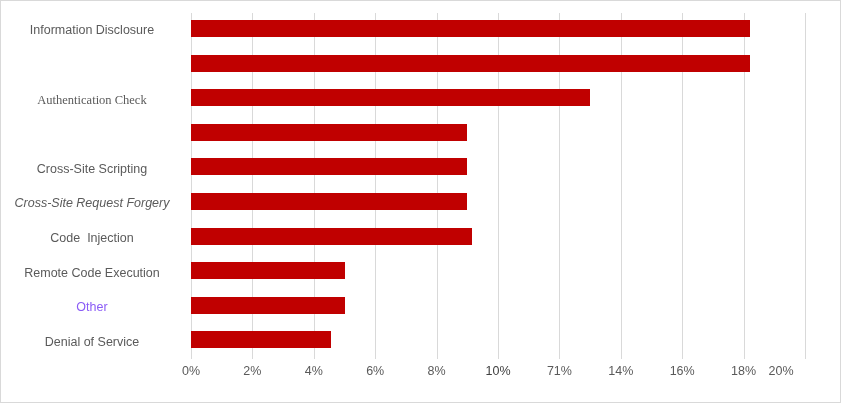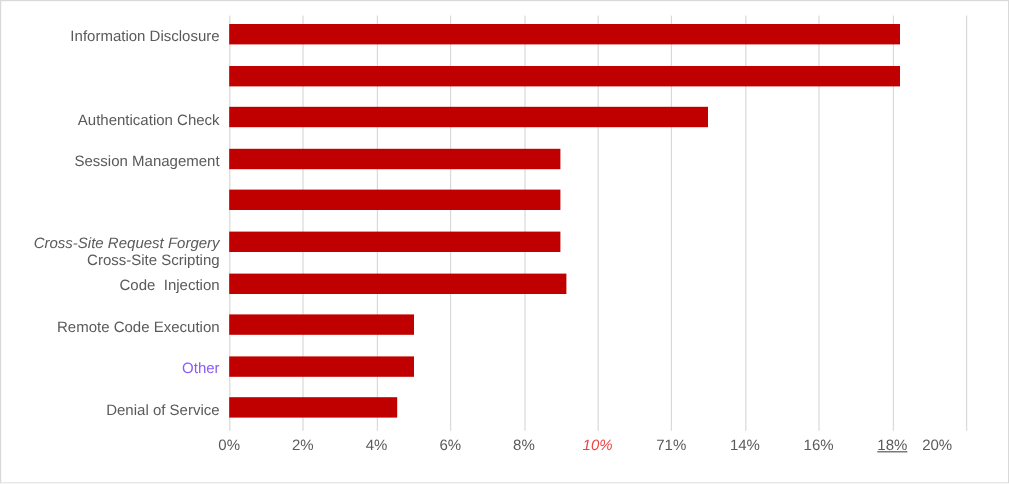--- a/index.html
+++ b/index.html
@@ -62,21 +62,21 @@
     position: absolute;
     left: 0;
     top: 12px;
     width: 182px;
     height: 346px;
   }
   .cat-label {
     position: absolute;
     right: 0;
     width: 182px;
-    text-align: right;
+    text-align: center;
     font-size: 12.5px;
     color: #5a5a5a;
     white-space: pre;
     line-height: 14px;
   }
   
   #value-axis {
     position: absolute;
     left: 190px;
     top: 362px;
@@ -141,37 +141,36 @@
           <div class="bar" title="Other: 5%" style="width: 153.5px; background: rgb(192, 0, 0);"></div>
         </div>
         <div class="bar-row" style="top: 311.4px; height: 34.6px;">
           <div class="bar" title="Denial of Service: 4.55%" style="width: 139.685px; background: rgb(192, 0, 0);"></div>
         </div>
       </div>
   </div>
 
   <div id="category-axis">
       <div class="cat-label" style="top: 10.3px; color: rgb(90, 90, 90);">Information Disclosure</div>
-      <div class="cat-label" style="top: 79.5px; color: rgb(90, 90, 90);">Authentication Check</div>
-      <div class="cat-label" style="top: 114.1px; color: rgb(90, 90, 90);">Session Management</div>
-      <div class="cat-label" style="top: 148.7px; color: rgb(90, 90, 90); margin-top: 48px;">Cross-Site Scripting</div>
+      <div class="cat-label" style="top: 79.5px; color: rgb(90, 90, 90); font-family: Liberation Serif, serif;">Authentication Check</div>
+      <div class="cat-label" style="top: 148.7px; color: rgb(90, 90, 90);">Cross-Site Scripting</div>
       <div class="cat-label" style="top: 183.3px; color: rgb(90, 90, 90); font-style: italic;">Cross-Site Request Forgery</div>
       <div class="cat-label" style="top: 217.9px; color: rgb(90, 90, 90);">Code  Injection</div>
       <div class="cat-label" style="top: 252.5px; color: rgb(90, 90, 90);">Remote Code Execution</div>
       <div class="cat-label" style="top: 287.1px; color: #8b5cf6;">Other</div>
       <div class="cat-label" style="top: 321.7px; color: rgb(90, 90, 90);">Denial of Service</div>
     </div>
 
   <div id="value-axis">
       <div class="val-label" style="left: 0px; color: rgb(90, 90, 90);">0%</div>
       <div class="val-label" style="left: 61.4px; color: rgb(90, 90, 90);">2%</div>
       <div class="val-label" style="left: 122.8px; color: rgb(90, 90, 90);">4%</div>
       <div class="val-label" style="left: 184.2px; color: rgb(90, 90, 90);">6%</div>
       <div class="val-label" style="left: 245.6px; color: rgb(90, 90, 90);">8%</div>
-      <div class="val-label" style="left: 307px; color: #ef4444; font-style: italic;">10%</div>
+      <div class="val-label" style="left: 307px; color: #404040;">10%</div>
       <div class="val-label" style="left: 368.4px; color: rgb(90, 90, 90);">71%</div>
       <div class="val-label" style="left: 429.8px; color: rgb(90, 90, 90);">14%</div>
       <div class="val-label" style="left: 491.2px; color: rgb(90, 90, 90);">16%</div>
-      <div class="val-label" style="left: 552.6px; color: rgb(90, 90, 90); text-decoration: underline;">18%</div>
+      <div class="val-label" style="left: 552.6px; color: rgb(90, 90, 90);">18%</div>
       <div class="val-label" style="left: 590px; color: rgb(90, 90, 90);">20%</div>
     </div>
 
 </div>
 
 </body></html>

